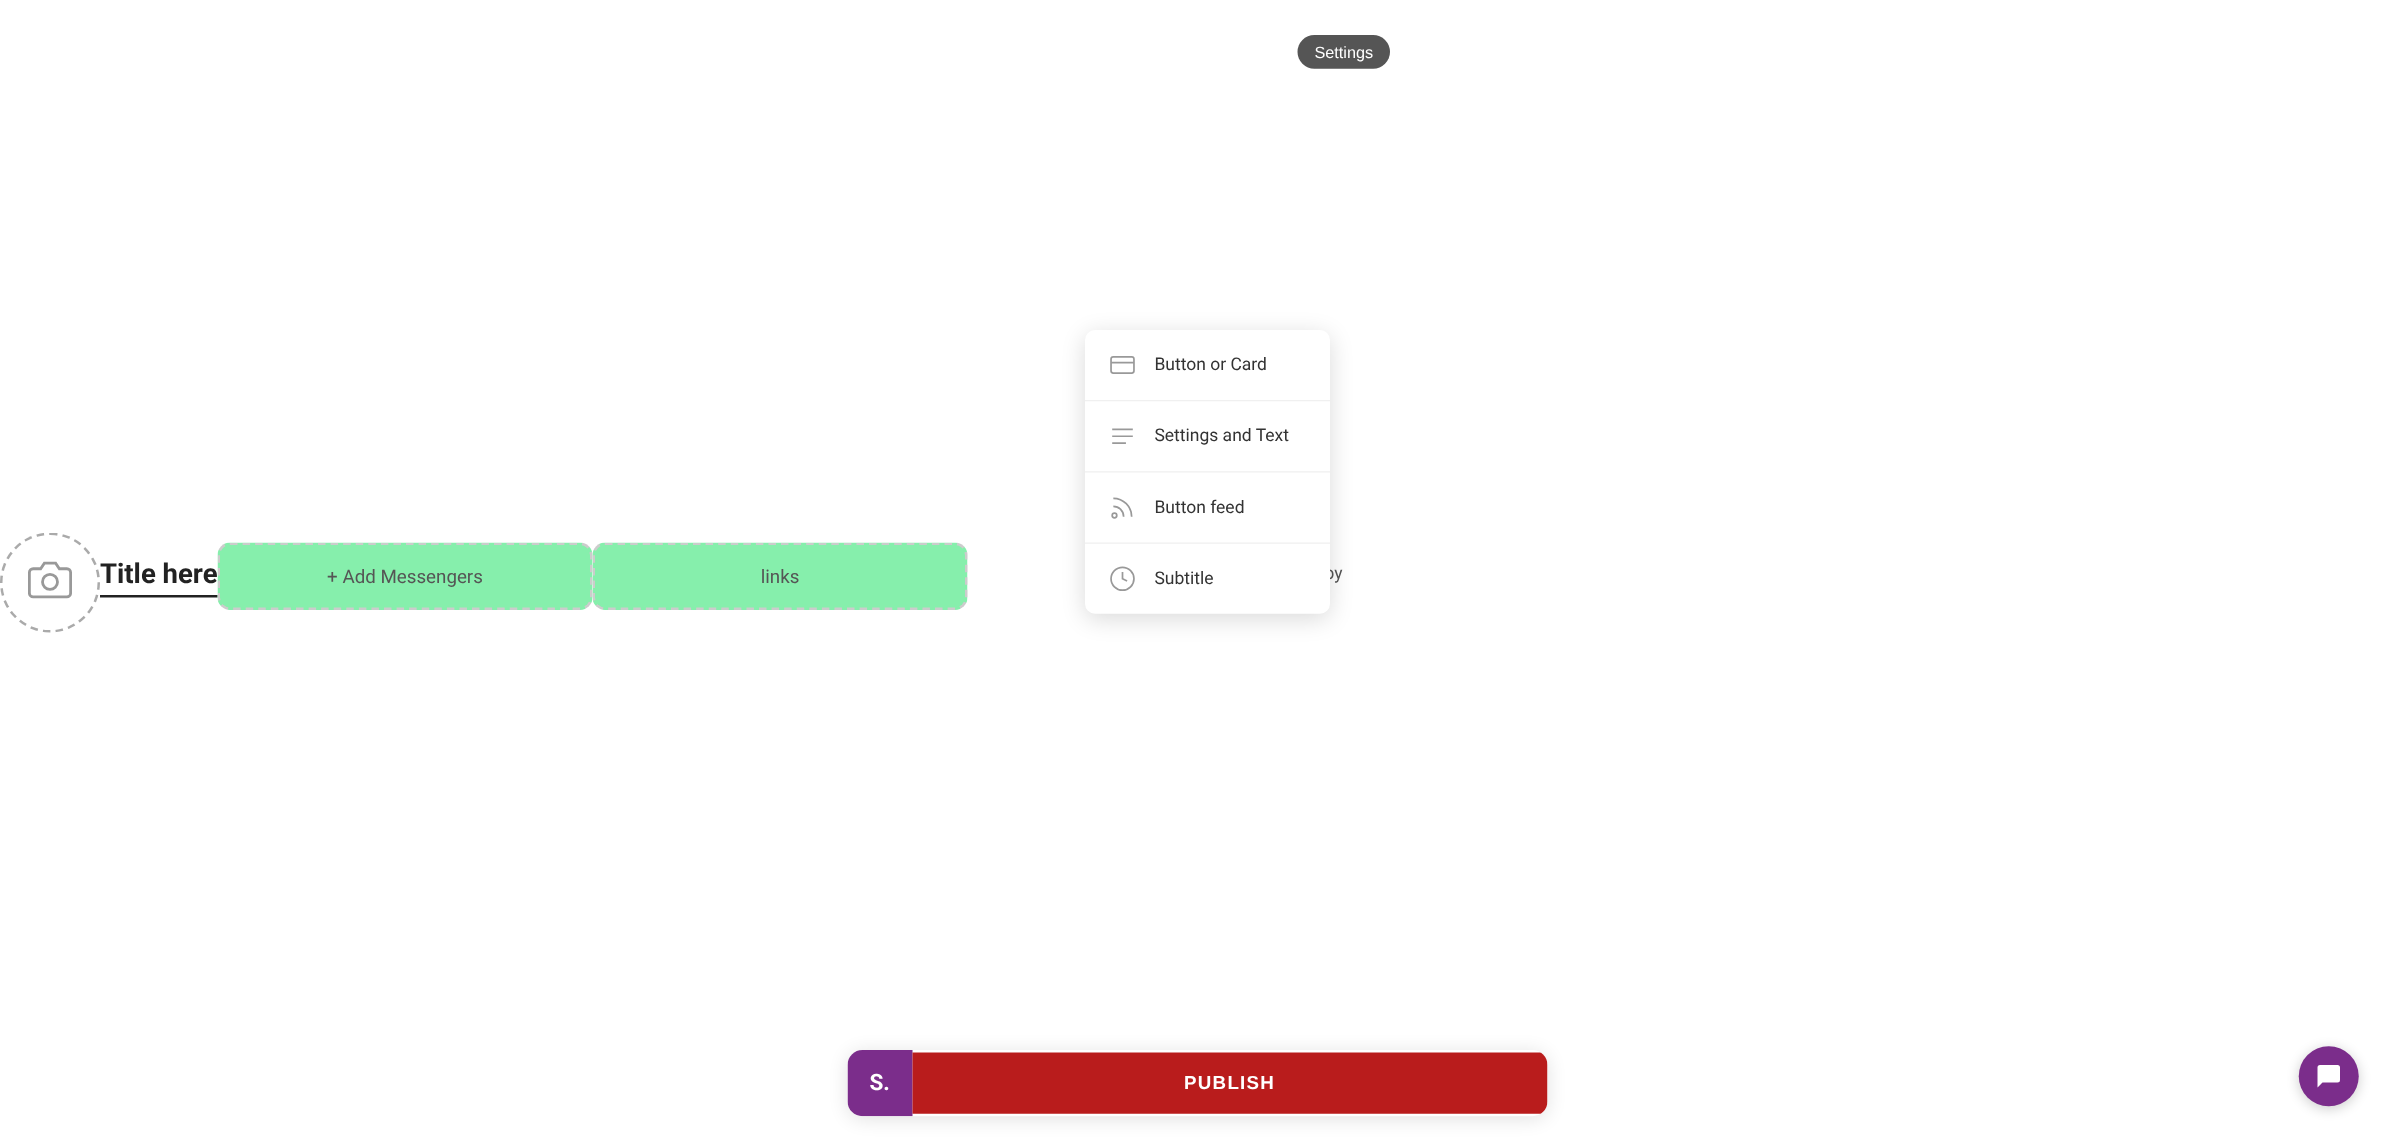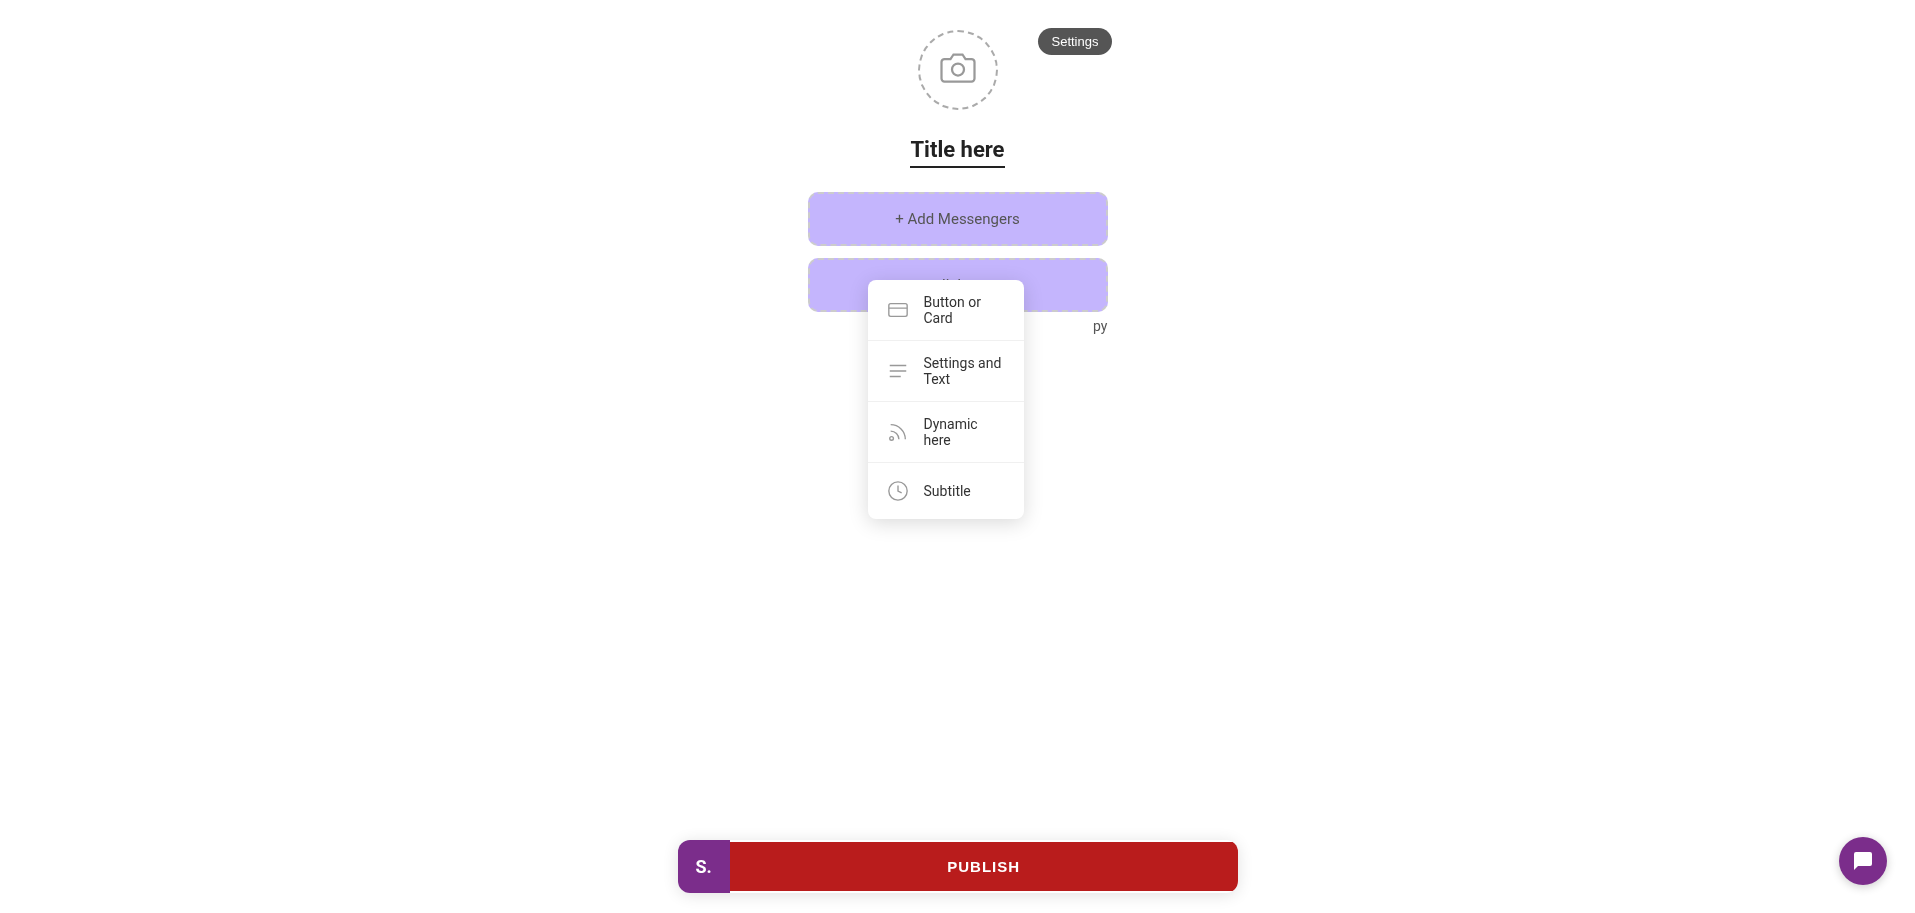--- a/index.html
+++ b/index.html
@@ -14,21 +14,21 @@
       background: #ffffff;
       font-family: -apple-system, BlinkMacSystemFont, 'Segoe UI', Roboto, sans-serif;
       overflow: hidden;
       position: relative;
     }
 
     .main-canvas {
       width: 100%;
       height: 100%;
       display: flex;
-      flex-direction: column;
+      flex-direction: row;
       align-items: center;
       padding-top: 20px;
       position: relative;
     }
 
     
     .settings-btn {
       position: absolute;
       top: 28px;
       left: calc(50% + 80px);
@@ -76,30 +76,30 @@
     
     .dashed-btn {
       width: 300px;
       border: 2px dashed #cccccc;
       border-radius: 10px;
       padding: 16px;
       text-align: center;
       font-size: 15px;
       color: #555555;
       cursor: pointer;
-      background: #c4b5fd;
+      background: #86efac;
       margin-bottom: 12px;
     }
 
     
     .dropdown-menu {
       position: absolute;
       left: calc(50% - 90px);
-      top: 280px;
-      width: 156px;
+      top: 264px;
+      width: 196px;
       background: #ffffff;
       border-radius: 8px;
       box-shadow: 0 4px 20px rgba(0,0,0,0.15);
       overflow: hidden;
       z-index: 100;
     }
 
     .dropdown-item {
       display: flex;
       align-items: center;
@@ -246,21 +246,21 @@
     </div>
 
     <div class="dropdown-item">
       <div class="dropdown-icon">
         <svg viewBox="0 0 24 24">
           <path d="M4 11a9 9 0 0 1 9 9"></path>
           <path d="M4 4a16 16 0 0 1 16 16"></path>
           <circle cx="5" cy="19" r="2"></circle>
         </svg>
       </div>
-      <span>Dynamic here</span>
+      <span>Button feed</span>
     </div>
 
     <div class="dropdown-item">
       <div class="dropdown-icon">
         <svg viewBox="0 0 24 24">
           <circle cx="12" cy="12" r="10"></circle>
           <polyline points="12 6 12 12 16 14"></polyline>
         </svg>
       </div>
       <span>Subtitle</span>

